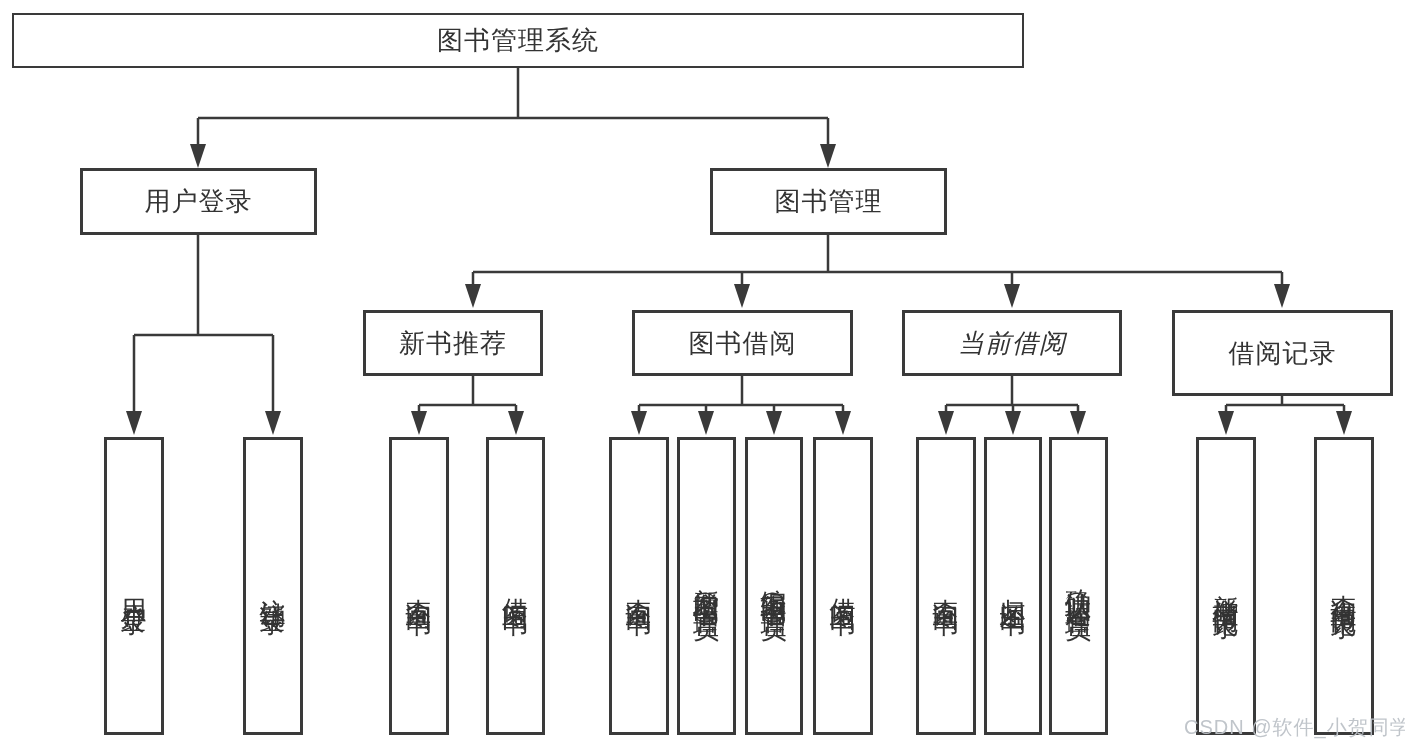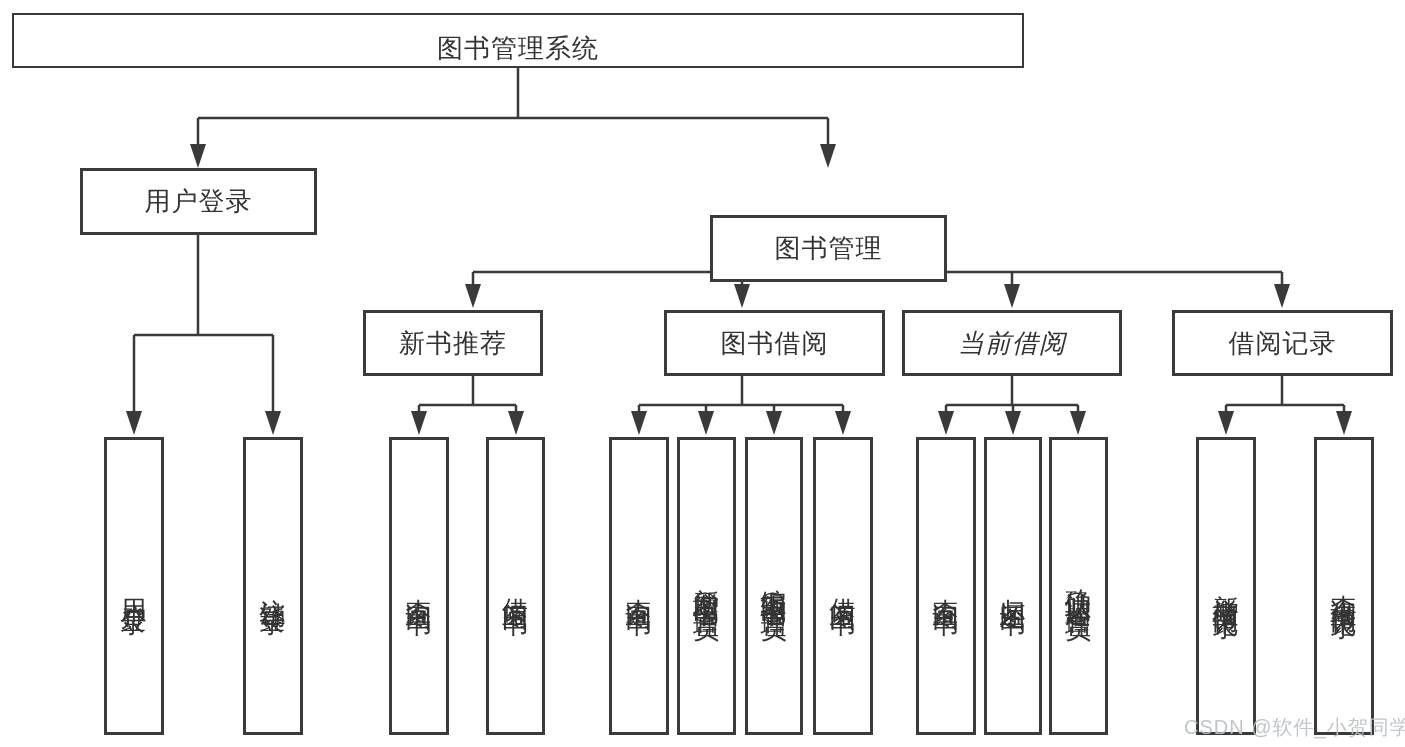--- a/index.html
+++ b/index.html
@@ -92,41 +92,41 @@
       <polygon points="766,411 782,411 774,435"></polygon>
       <polygon points="835,411 851,411 843,435"></polygon>
       <polygon points="938,411 954,411 946,435"></polygon>
       <polygon points="1005,411 1021,411 1013,435"></polygon>
       <polygon points="1070,411 1086,411 1078,435"></polygon>
       <polygon points="1218,411 1234,411 1226,435"></polygon>
       <polygon points="1336,411 1352,411 1344,435"></polygon>
     </g>
   </svg>
 
-  <div class="box root-box" style="left:12px; top:13px; width:1012px; height:55px;align-items:flex-end;">
+  <div class="box root-box" style="left:12px; top:13px; width:1012px; height:55px;">
     <span class="h-text">图书管理系统</span>
   </div>
 
   <div class="box" style="left:80px; top:168px; width:237px; height:67px;">
     <span class="h-text">用户登录</span>
   </div>
-  <div class="box" style="left:710px; top:168px; width:237px; height:67px;margin-top:47px;">
+  <div class="box" style="left:710px; top:168px; width:237px; height:67px;">
     <span class="h-text">图书管理</span>
   </div>
 
   <div class="box" style="left:363px; top:310px; width:180px; height:66px;">
     <span class="h-text">新书推荐</span>
   </div>
-  <div class="box" style="left:632px; top:310px; width:221px; height:66px;margin-left:32px;">
+  <div class="box" style="left:632px; top:310px; width:221px; height:66px;">
     <span class="h-text">图书借阅</span>
   </div>
   <div class="box" style="left:902px; top:310px; width:220px; height:66px;font-style:italic;">
     <span class="h-text">当前借阅</span>
   </div>
-  <div class="box" style="left:1172px; top:310px; width:221px; height:66px;">
+  <div class="box" style="left:1172px; top:310px; width:221px; height:86px;">
     <span class="h-text">借阅记录</span>
   </div>
 
   <div class="box" style="left:104px; top:437px; width:60px; height:298px;">
     <span class="v-text">用户登录</span>
   </div>
   <div class="box" style="left:243px; top:437px; width:60px; height:298px;">
     <span class="v-text">注销登录</span>
   </div>
 

